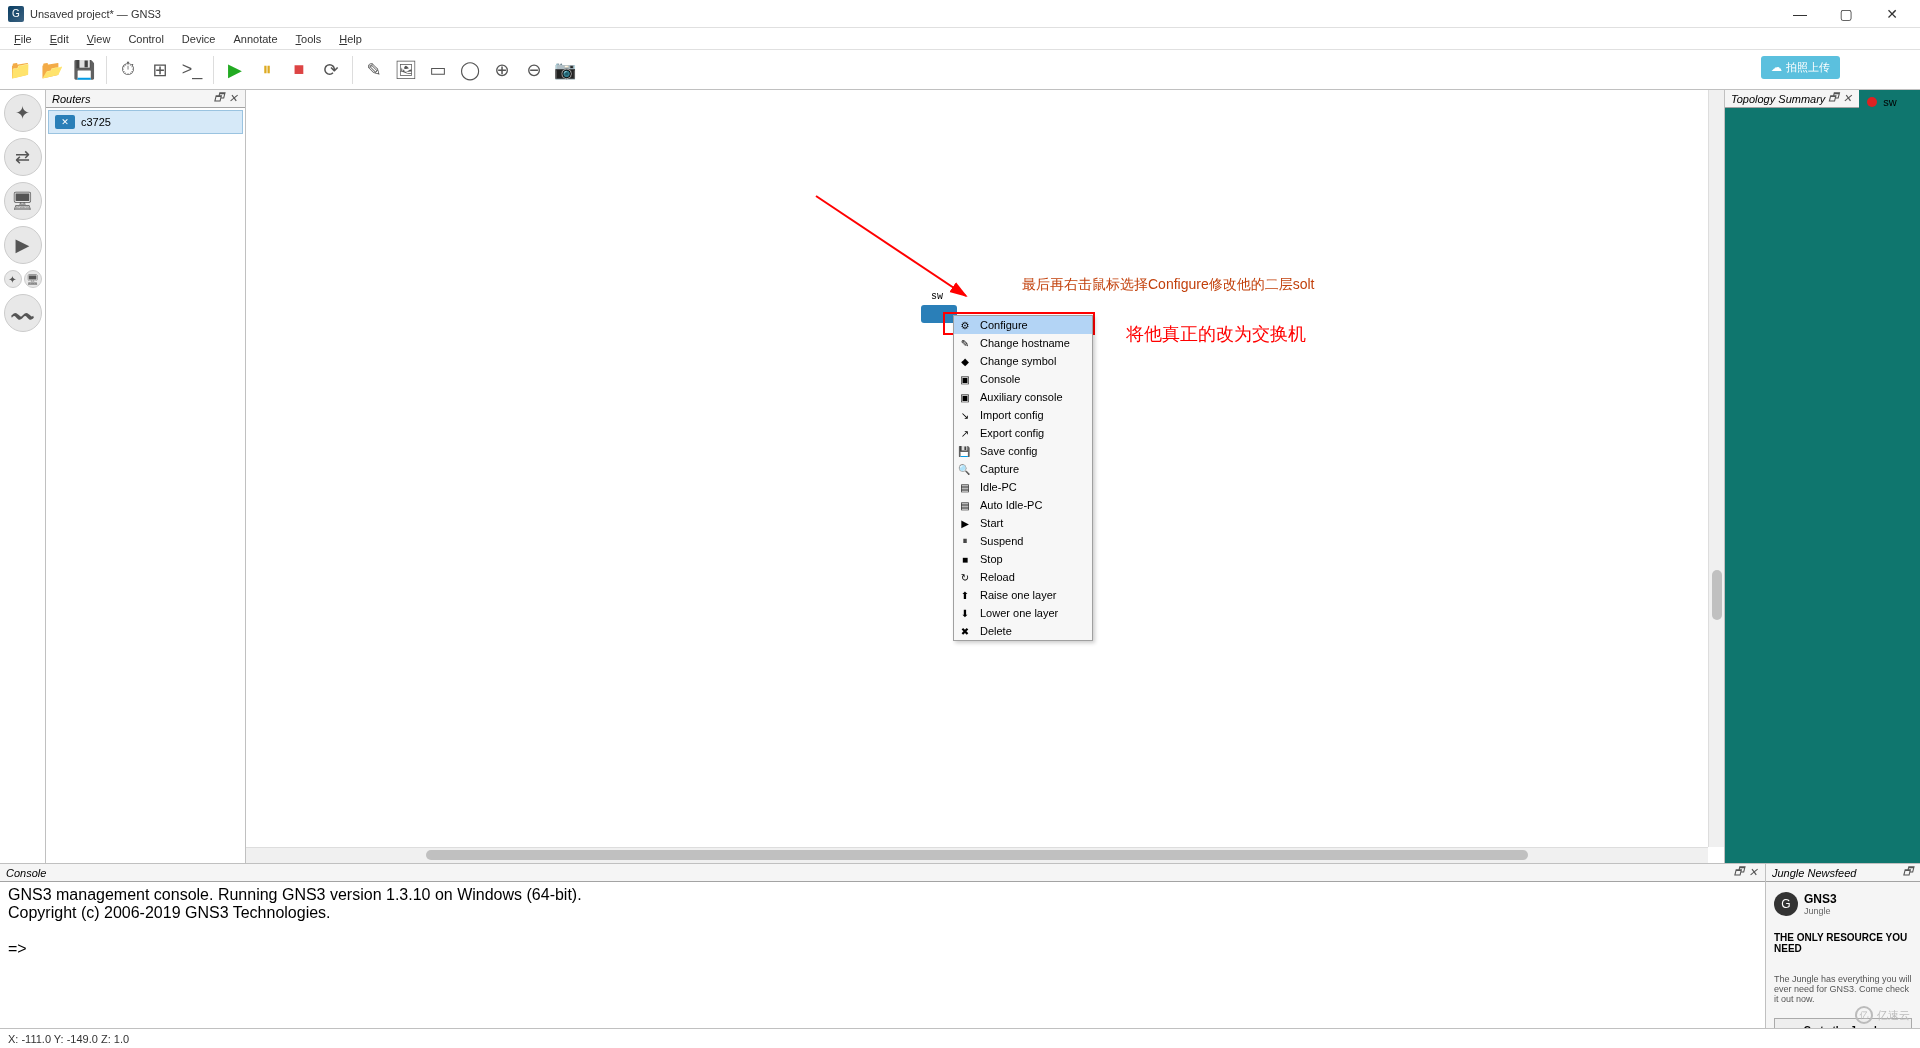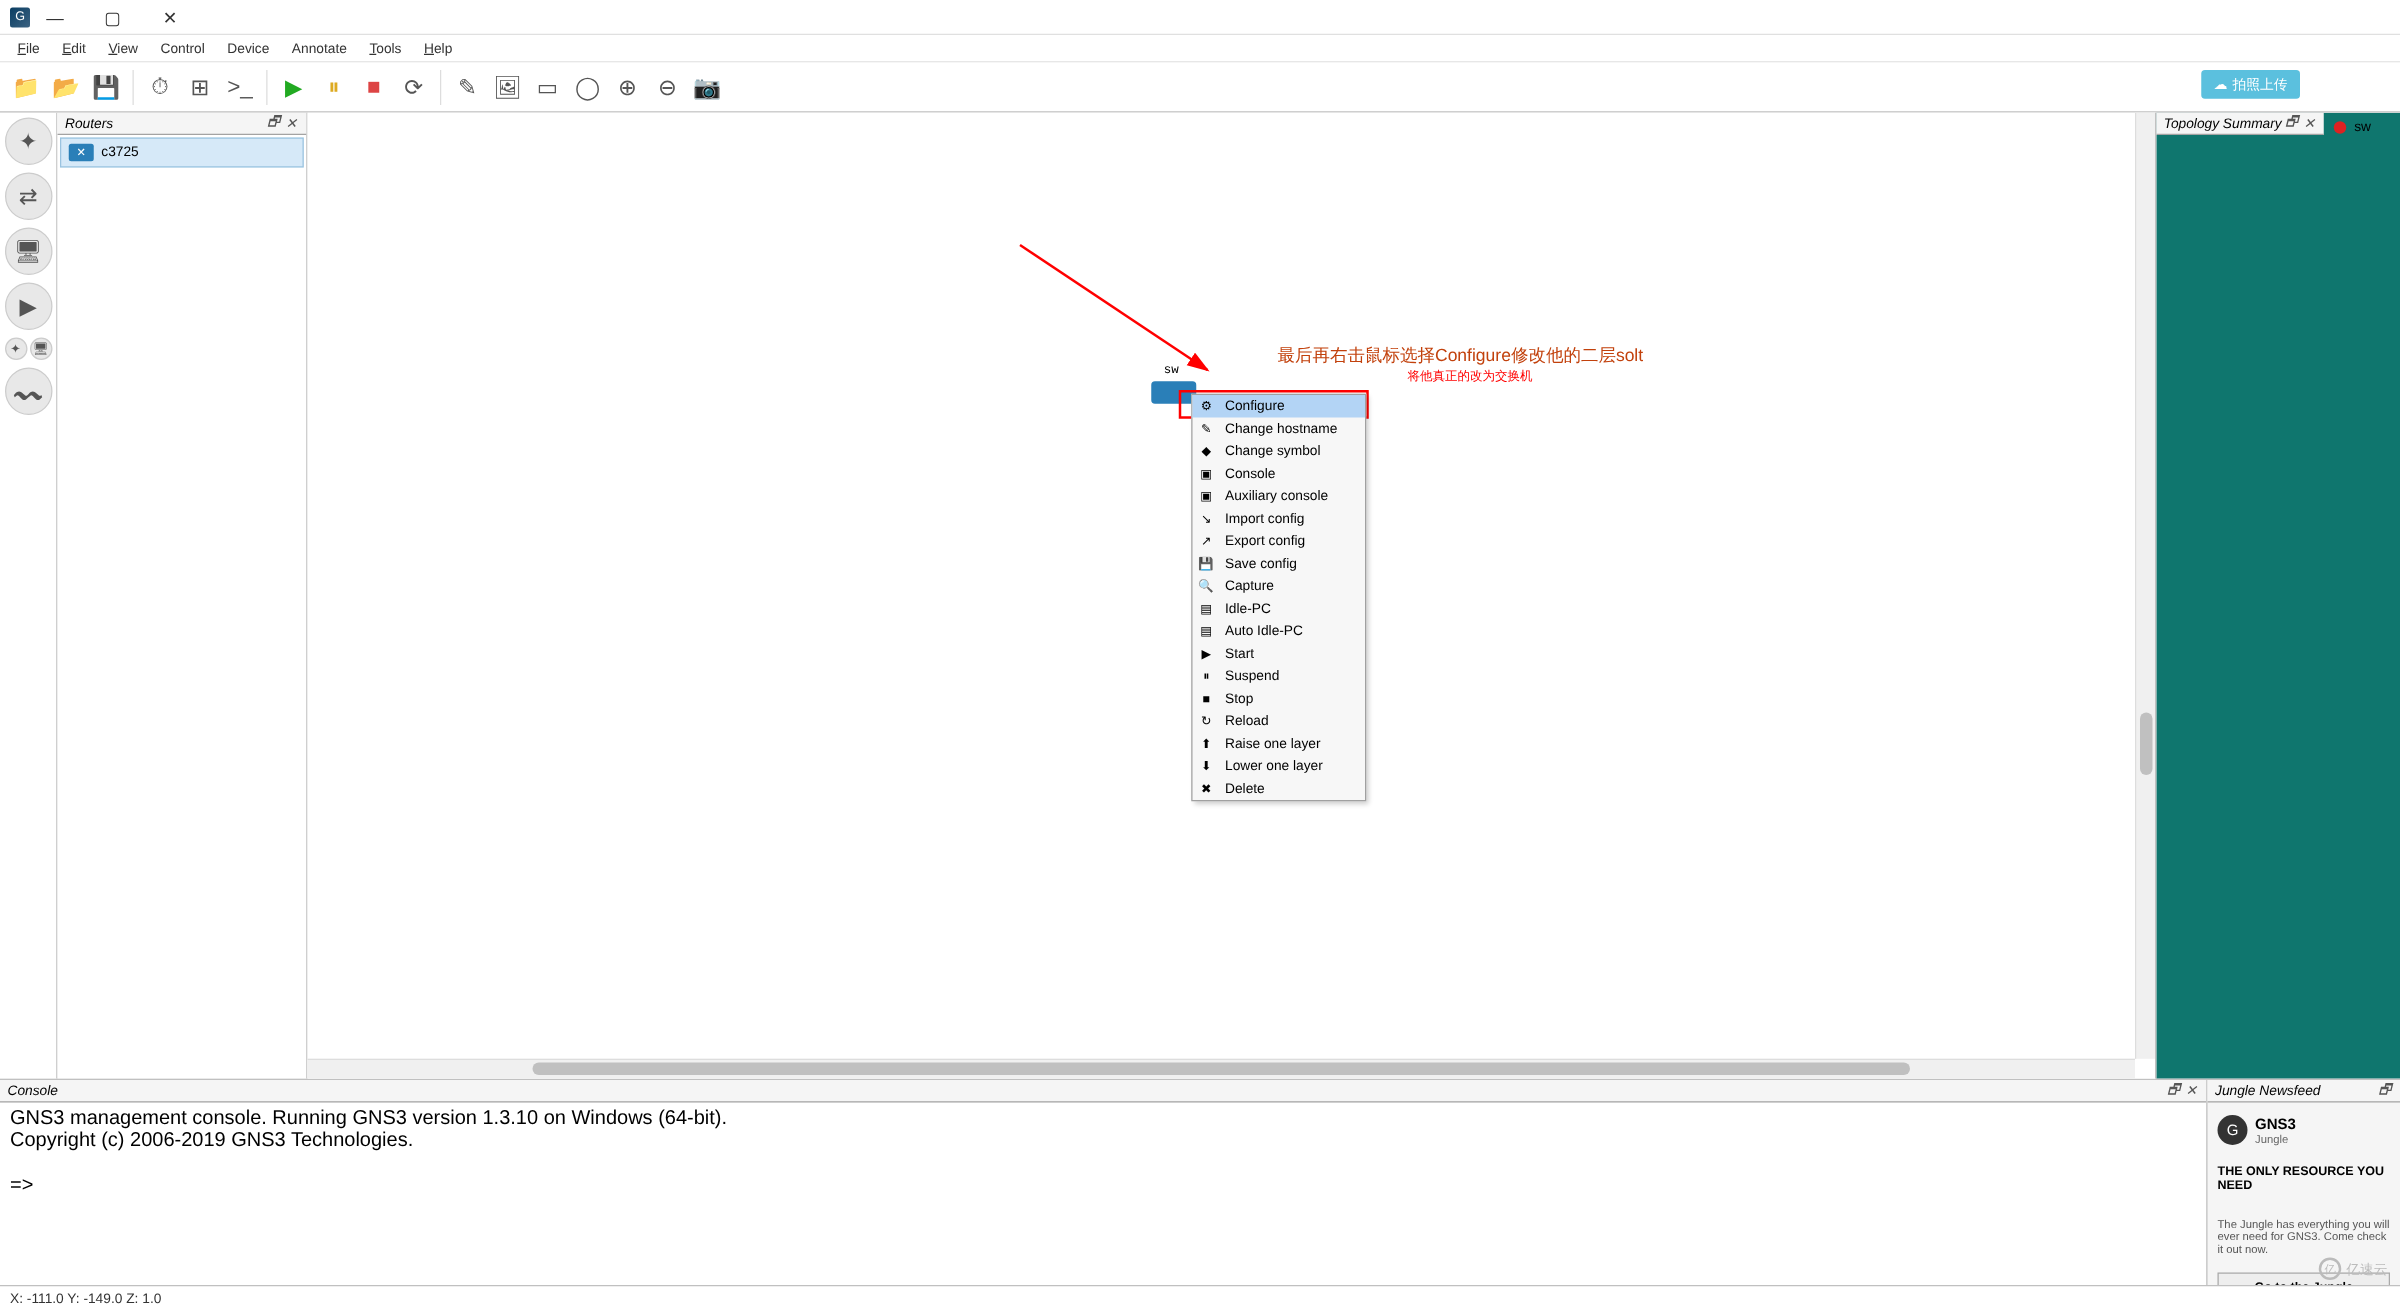--- a/index.html
+++ b/index.html
@@ -33,21 +33,21 @@
 .canvas-scroll-h { position:absolute; left:0; right:16px; bottom:0; height:16px; background:#f0f0f0; border-top:1px solid #ddd;}
 .canvas-scroll-h .thumb { position:absolute; left:180px; right:180px; top:2px; height:10px; background:#c0c0c0; border-radius:5px;}
 .device-node { position: absolute; left: 675px; top: 215px; display: flex; flex-direction: column; align-items: center; }
 .device-label { font-size: 10px; font-family:"Courier New",monospace; padding-bottom:2px; position:absolute; top:-14px; left:10px;}
 .device-body { width: 36px; height: 18px; background: #2a7fb8; border-radius: 3px; position:relative;}
 .ctx-menu { position: absolute; left: 707px; top: 225px; width: 140px; background: #f7f7f7; border: 1px solid #a0a0a0; box-shadow: 2px 2px 4px rgba(0,0,0,0.2); }
 .ctx-menu .mi { display: flex; align-items: center; height: 18px; padding: 0 6px 0 4px; gap: 8px; }
 .ctx-menu .mi.selected { background: #b3d4f5; }
 .ctx-menu .mi .micon { width: 14px; height: 14px; display:flex; align-items:center; justify-content:center; font-size:10px;}
 .annotation1 { position: absolute; left: 776px; top: 186px; color: #c2410c; font-size: 14px; }
-.annotation2 { position: absolute; left: 880px; top: 204px; color: #f00; font-size: 10px; }
+.annotation2 { position: absolute; left: 880px; top: 232px; color: #f00; font-size: 18px; }
 .arrow-svg { position: absolute; left: 560px; top: 96px; pointer-events: none; }
 .red-box { position:absolute; left:697px; top:222px; width:152px; height:23px; border:2px solid #f00; pointer-events:none;}
 .right-panel { width: 195px; background: #0f766e; display: flex; }
 .topo-list { flex: 1; padding: 4px 8px; }
 .topo-list .trow { display: flex; align-items: center; gap: 6px; padding: 2px 0; }
 .topo-list .dot { width: 10px; height: 10px; background: #d22; border-radius: 5px; }
 .console-panel { height: 165px; display: flex; border-top: 1px solid #c0c0c0; }
 .console-left { flex: 1; background: #fff; display: flex; flex-direction: column; }
 .console-body { flex: 1; padding: 4px 8px; font-family: Liberation Sans, sans-serif; font-size: 16px; white-space: pre-wrap; overflow:auto;}
 .jungle-panel { width: 155px; background: #f5f5f5; border-left: 1px solid #c0c0c0; display: flex; flex-direction: column; padding: 6px 8px; }
@@ -60,20 +60,21 @@
 .jungle-panel .gobtn { margin-top:14px; padding:6px; text-align:center; border:1px solid #aaa; background:#eee; font-weight:bold; font-size:10px;}
 .statusbar { height: 20px; background: #fff; border-top: 1px solid #c0c0c0; display: flex; align-items: center; padding: 0 8px; font-size: 10px; color: #333; }
 .watermark { position:absolute; right:10px; bottom:24px; font-size:13px; color:#bbb; display:flex; align-items:center; gap:4px;}
 .watermark .wicon{width:18px;height:18px;border:2px solid #bbb;border-radius:9px;font-size:9px;display:flex;align-items:center;justify-content:center;}
 </style>
 </head>
 <body>
 
 <div class="titlebar">
   <div class="app-icon">G</div>
+  <div class="title">Unsaved project* — GNS3</div>
   <div class="win-controls">
     <span>—</span>
     <span>▢</span>
     <span>✕</span>
   </div>
 </div>
 
 <div class="menubar">
   <div class="menu-item"><u>F</u>ile</div>
   <div class="menu-item"><u>E</u>dit</div>

